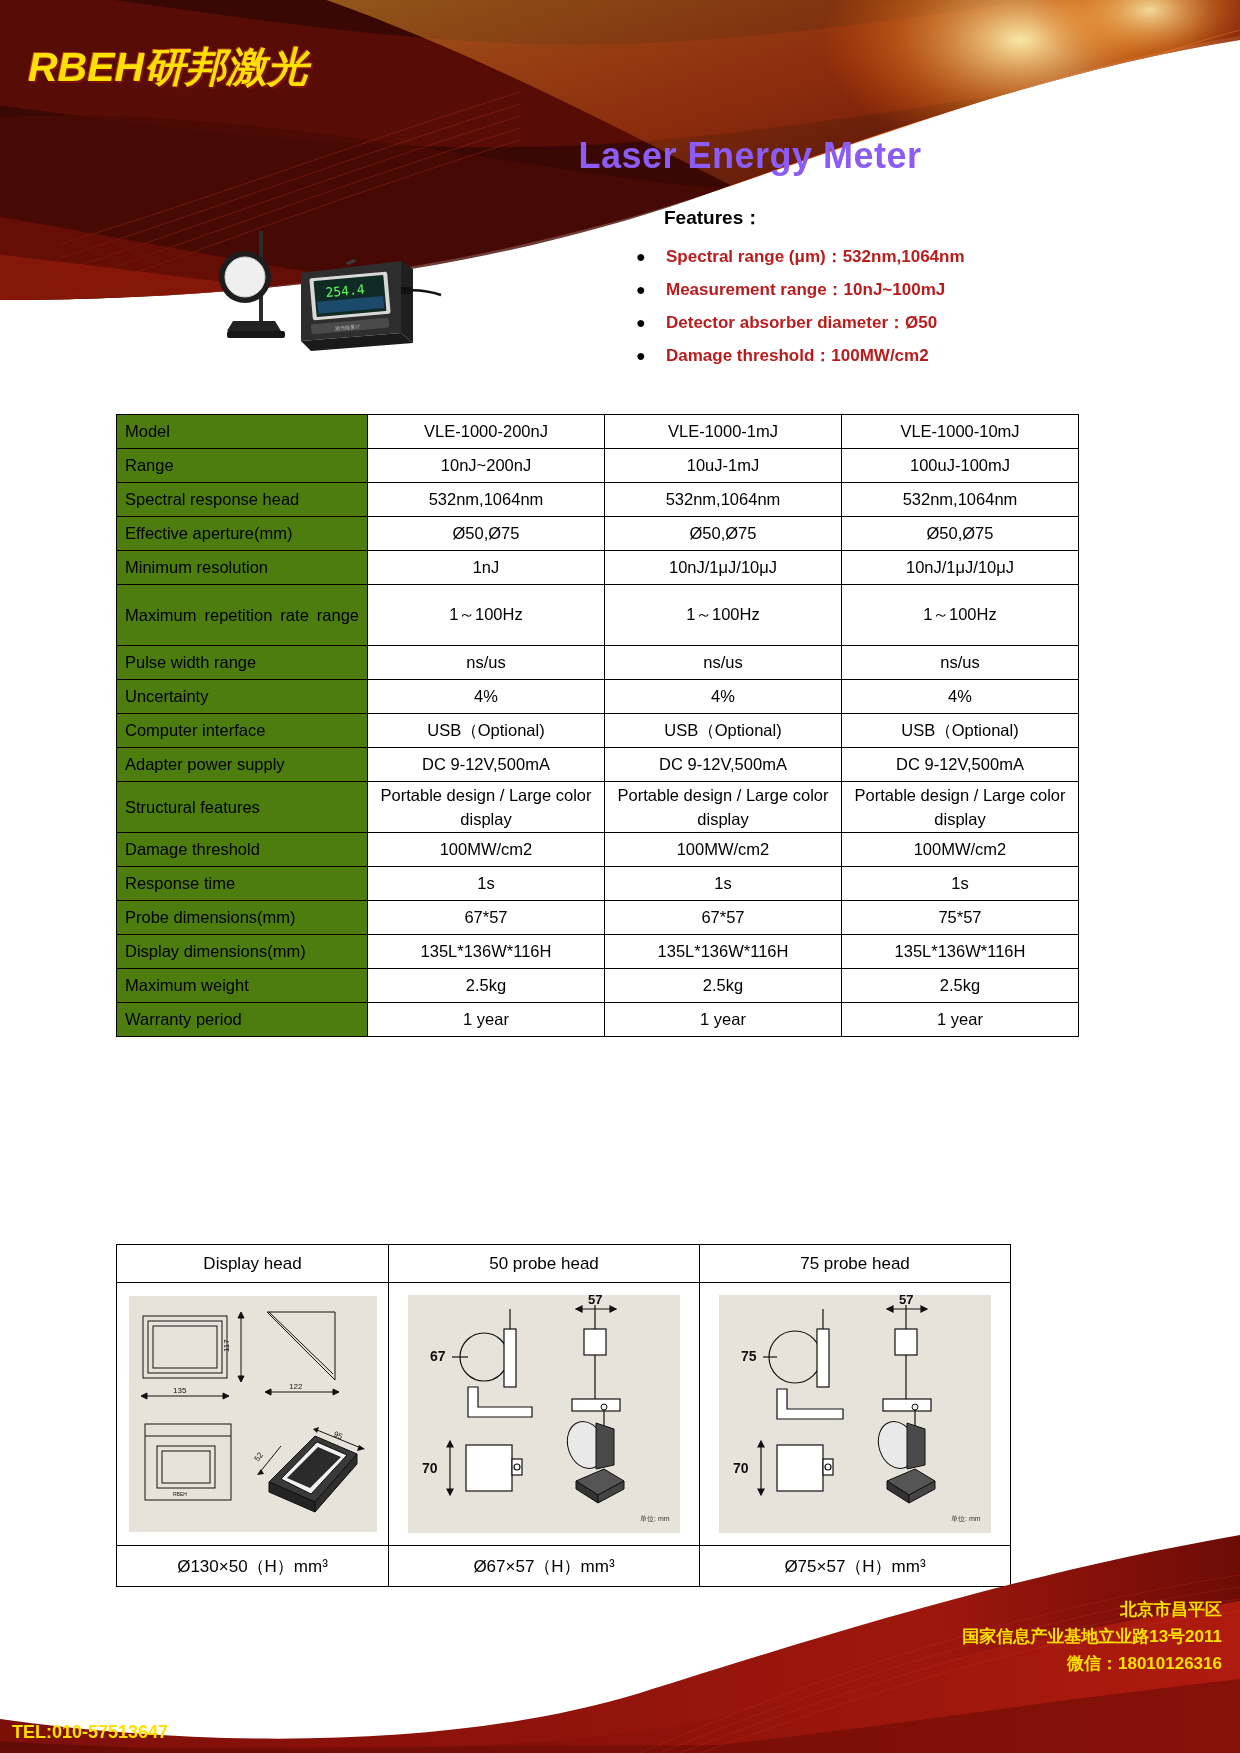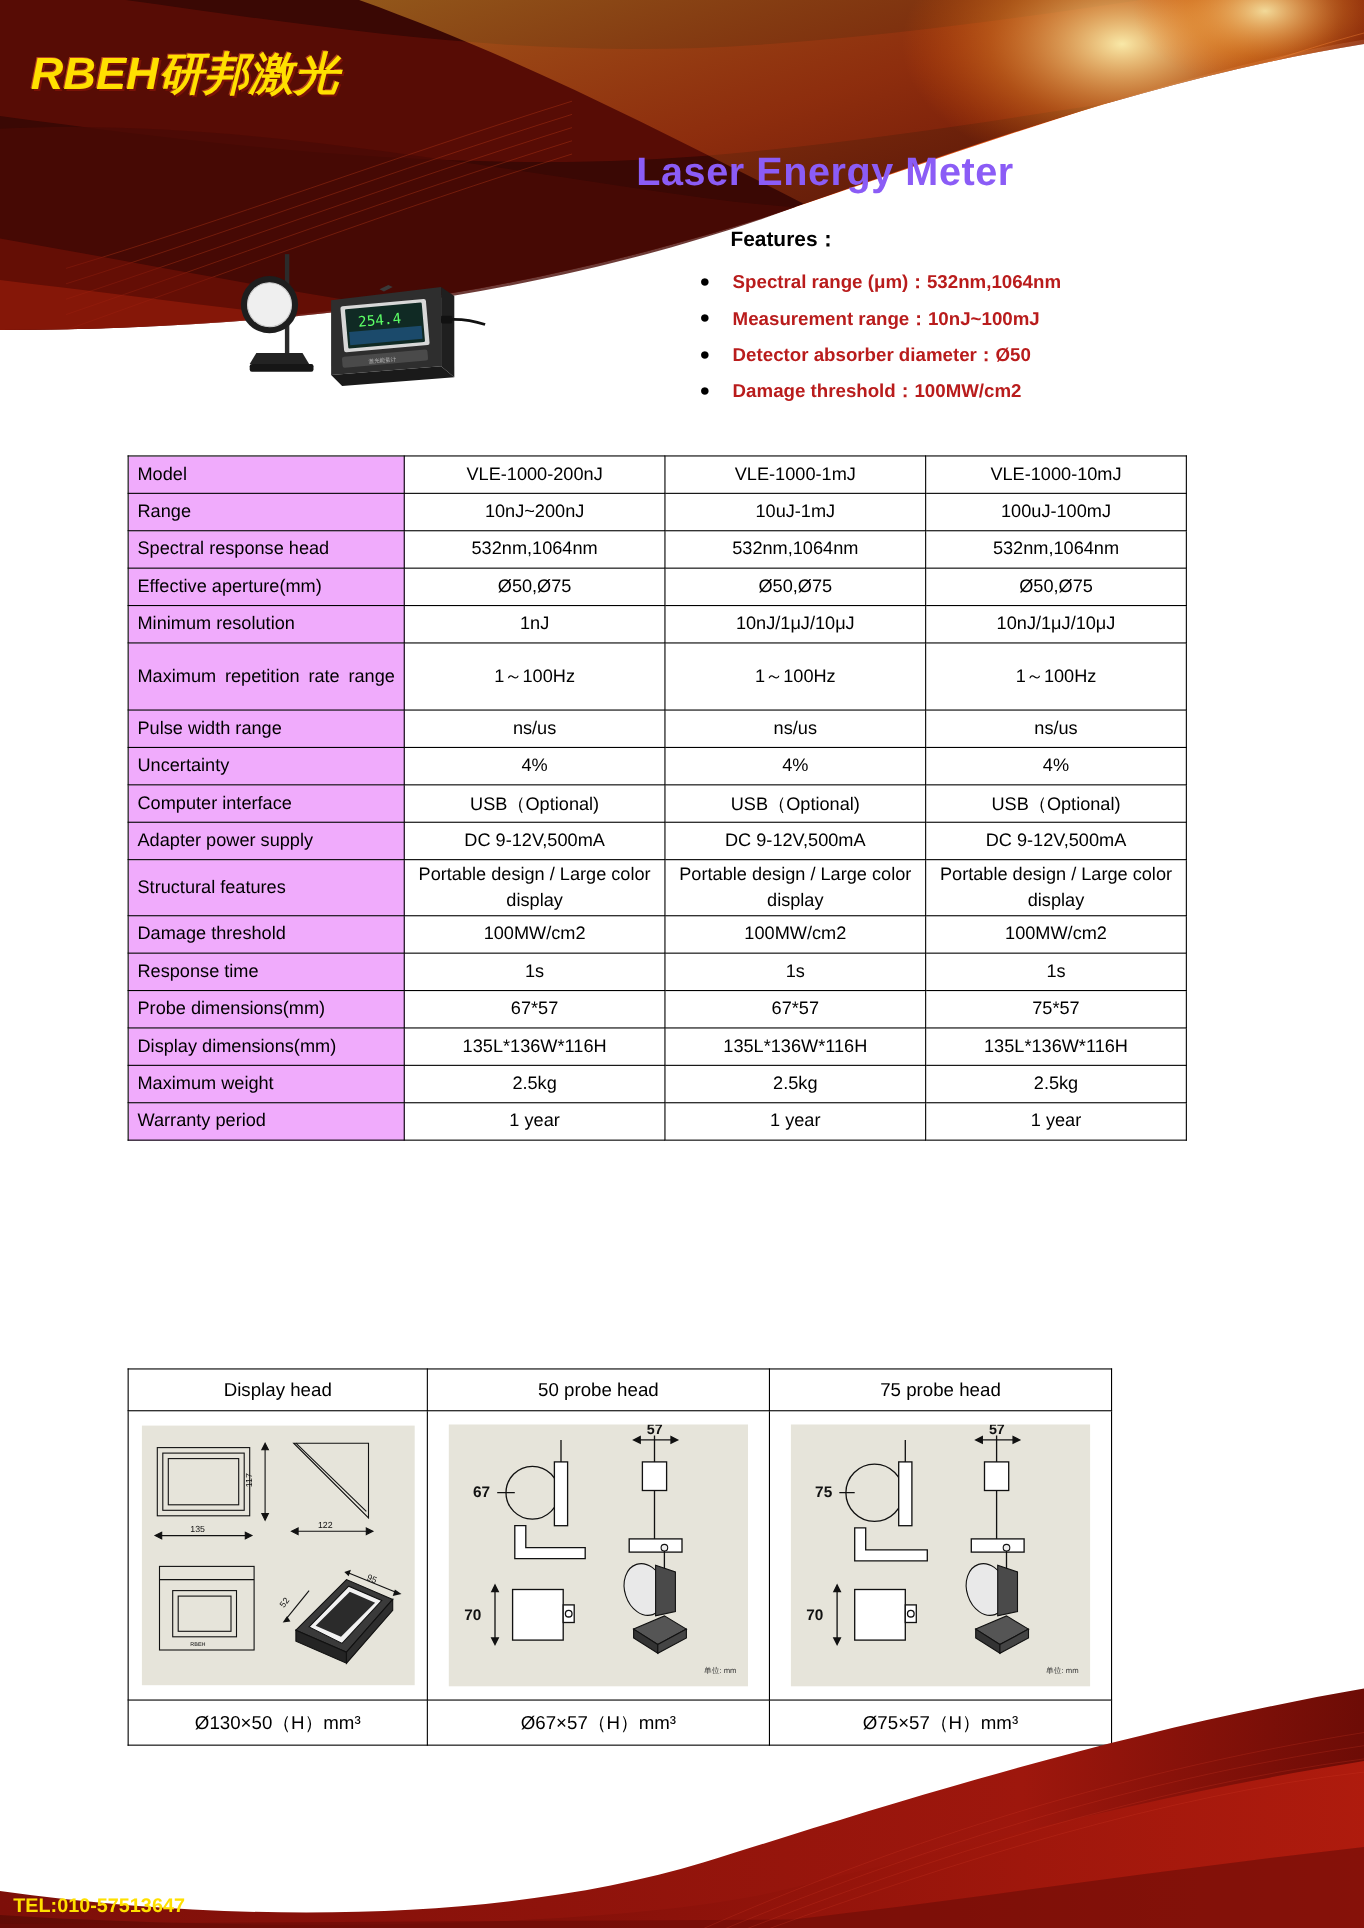--- a/index.html
+++ b/index.html
@@ -111,21 +111,21 @@
   }
   .spec-table td {
     border: 1px solid #000;
     font-size: 16.5px;
     color: #000;
     padding: 0 8px;
     height: 33px;
     vertical-align: middle;
   }
   .spec-table td.label {
-    background: #f0abfc;
+    background: #4d7c0f;
     text-align: left;
     width: 234px;
   }
   .spec-table td.label.justify {
     text-align: justify;
     text-align-last: justify;
     padding: 4px 8px;
     line-height: 21px;
   }
   .spec-table td.val {
@@ -611,13 +611,18 @@
     <path d="M0,270 L1240,270 L1240,118 C1040,150 860,200 700,238 C540,272 220,272 0,258 Z" fill="url(#ftGrad2)" opacity="0.95"></path>
     <path d="M0,270 L1240,270 L1240,196 C1060,216 880,244 720,262 L0,266 Z" fill="#6b0c06" opacity="0.6"></path>
     <g stroke="#d8402a" stroke-width="0.6" fill="none" opacity="0.35">
       <path d="M640,270 C800,200 1000,130 1240,92"></path>
       <path d="M660,270 C820,204 1020,136 1240,104"></path>
       <path d="M680,270 C840,208 1040,142 1240,116"></path>
       <path d="M700,270 C860,212 1060,148 1240,128"></path>
     </g>
   </svg>
   <div class="footer-tel">TEL:010-57513647</div>
+  <div class="footer-addr">
+    <div>北京市昌平区</div>
+    <div>国家信息产业基地立业路13号2011</div>
+    <div>微信：18010126316</div>
+  </div>
 </div>
 
 </body></html>

